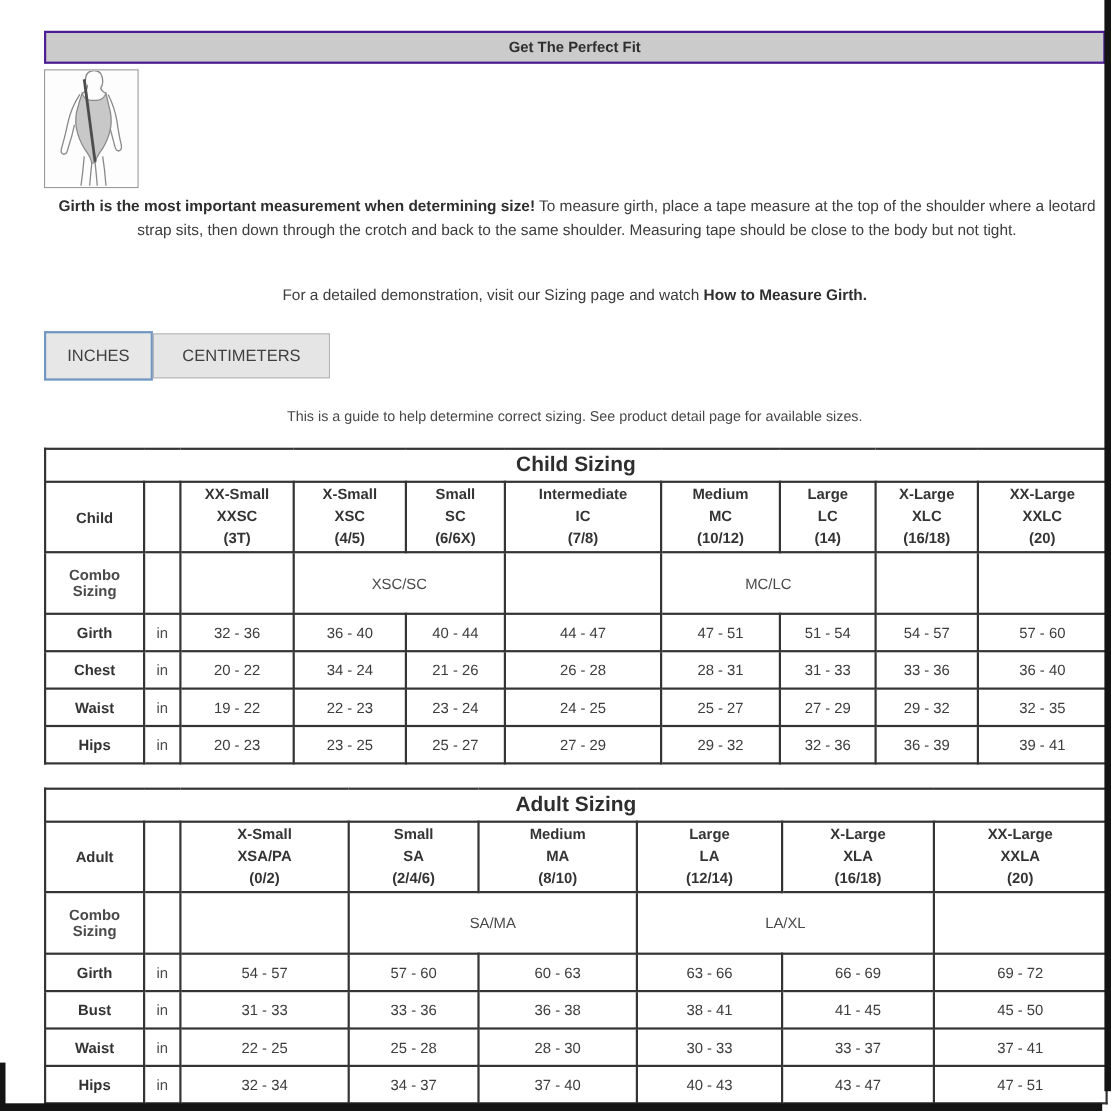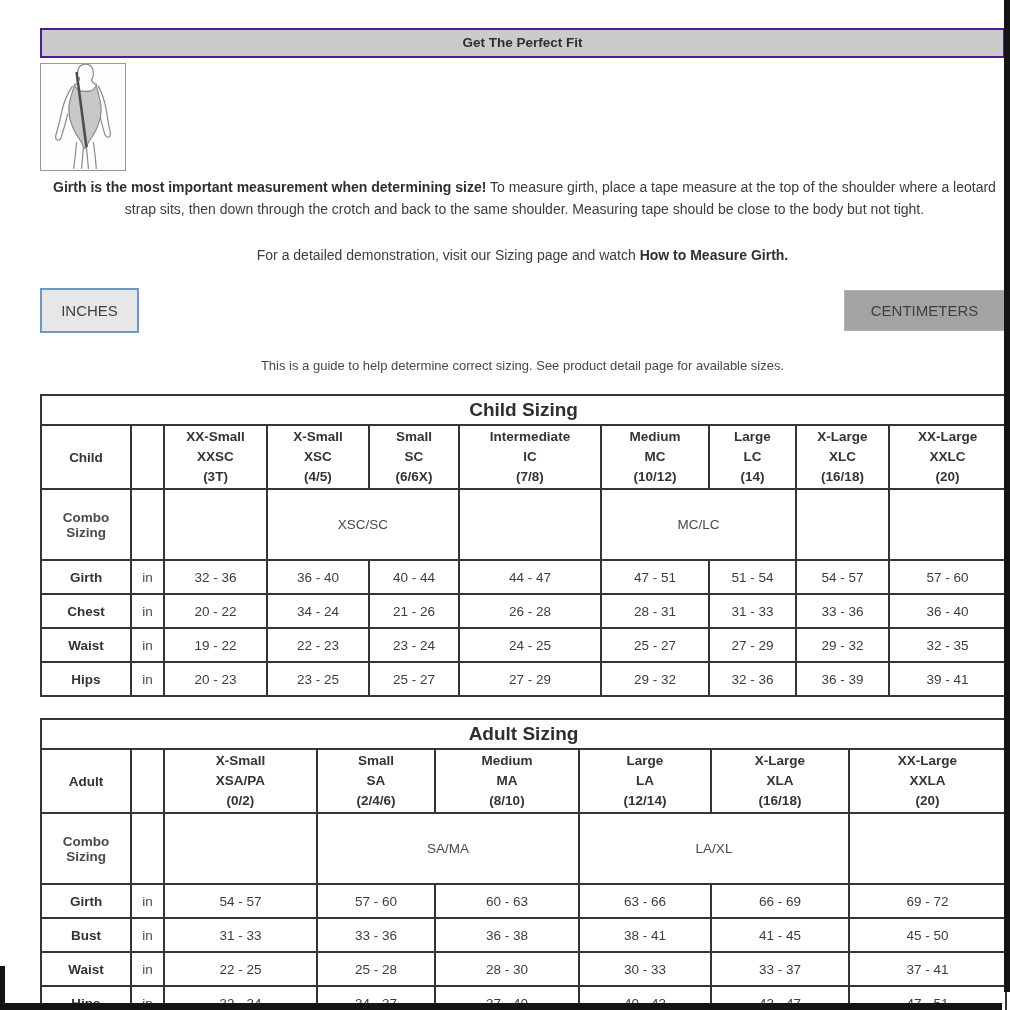--- a/index.html
+++ b/index.html
@@ -29,53 +29,52 @@
   .figure-box {
     width:86px; height:108px; border:1px solid #999;
     background:#fdfdfd; flex:0 0 auto; overflow:hidden;
   }
   .intro-text {
     flex:1; text-align:center; font-size:14px; line-height:22px;
     padding:5px 6px 0 10px; color:#3c3c3c;
   }
   .intro-text b { color:#2f2f2f; }
 
-  .demo-line { width:965px; text-align:center; margin-top:27px; font-size:14px; color:#3c3c3c; }
+  .demo-line { width:965px; text-align:center; margin-top:40px; font-size:14px; color:#3c3c3c; }
   .demo-line b { color:#2f2f2f; }
 
-  .unit-buttons { width:965px; display:flex; justify-content:space-between; align-items:center; margin-top:25px; }
+  .unit-buttons { width:965px; display:flex; justify-content:flex-start; align-items:center; margin-top:25px; }
   .btn {
     font-family:"Liberation Sans", sans-serif;
     font-size:15px; color:#3f3f3f;
     display:flex; align-items:center; justify-content:center;
     cursor:pointer;
   }
   .btn-inches {
     width:99px; height:45px;
     background:#e7e7e7;
     border:2px solid #7096c4;
   }
   .btn-cm {
     width:161px; height:41px;
-    background:#a3a3a3;
+    background:#e5e5e5;
     border:1px solid #b3b3b3;
-    margin-left:36px;
   }
 
   .guide-note { width:965px; text-align:center; margin-top:25px; font-size:13px; color:#474747; }
 
   table.size-table {
     width:965px; border-collapse:collapse; table-layout:fixed;
     margin-top:21px; font-size:13.5px; color:#3d3d3d;
   }
   table.size-table td { border:2px solid #343434; text-align:center; vertical-align:middle; background:#fff; }
   td.tbl-title { background:#cbcbcb; height:30px; font-weight:bold; font-size:19px; color:#2e2e2e; }
   tr.row-head td { height:64px; font-weight:bold; color:#343434;margin-left:12px; }
   tr.row-head .hdr-line { line-height:20px; }
-  tr.row-combo td { height:71px; color:#4a4a4a; }
+  tr.row-combo td { height:56px; color:#4a4a4a; }
   td.corner-label, td.combo-label, td.row-label { font-weight:bold; color:#333; }
   tr.row-data td { height:34px; }
   td.unit-cell { color:#4a4a4a; }
 </style>
 </head>
 <body>
 
 <div class="frame-right"></div>
 <div class="frame-bottom"></div>
 <div class="frame-left"></div>

